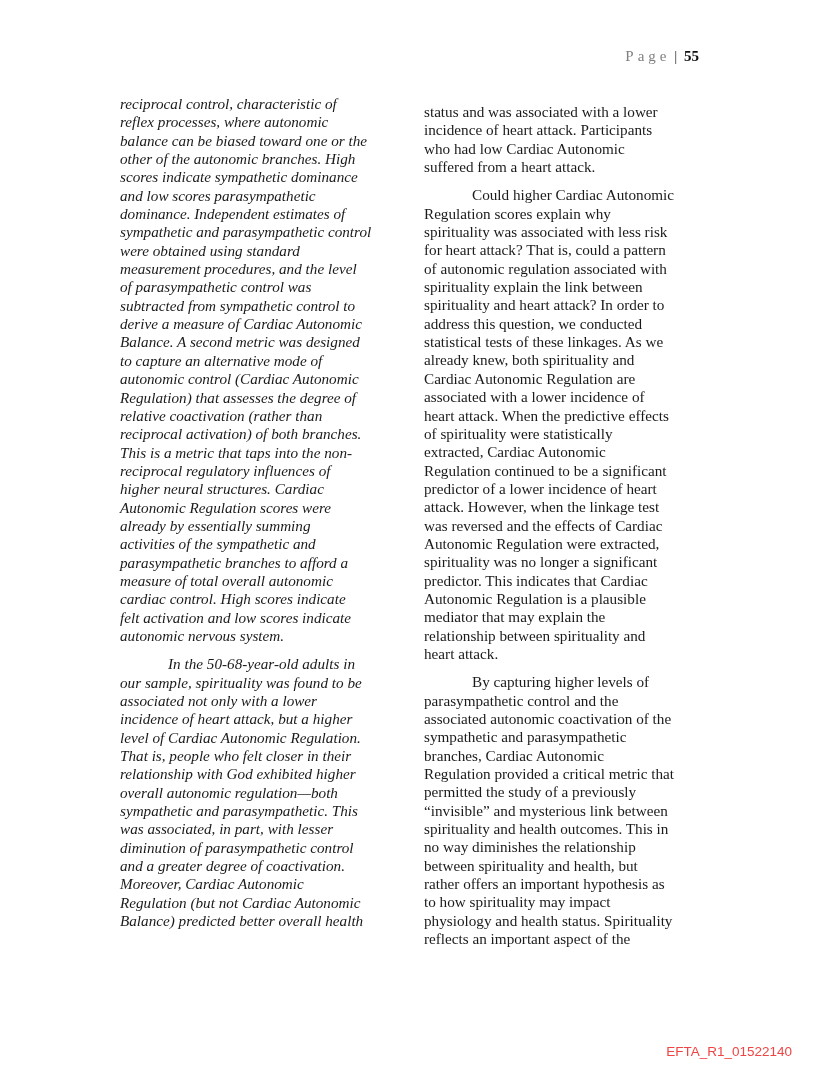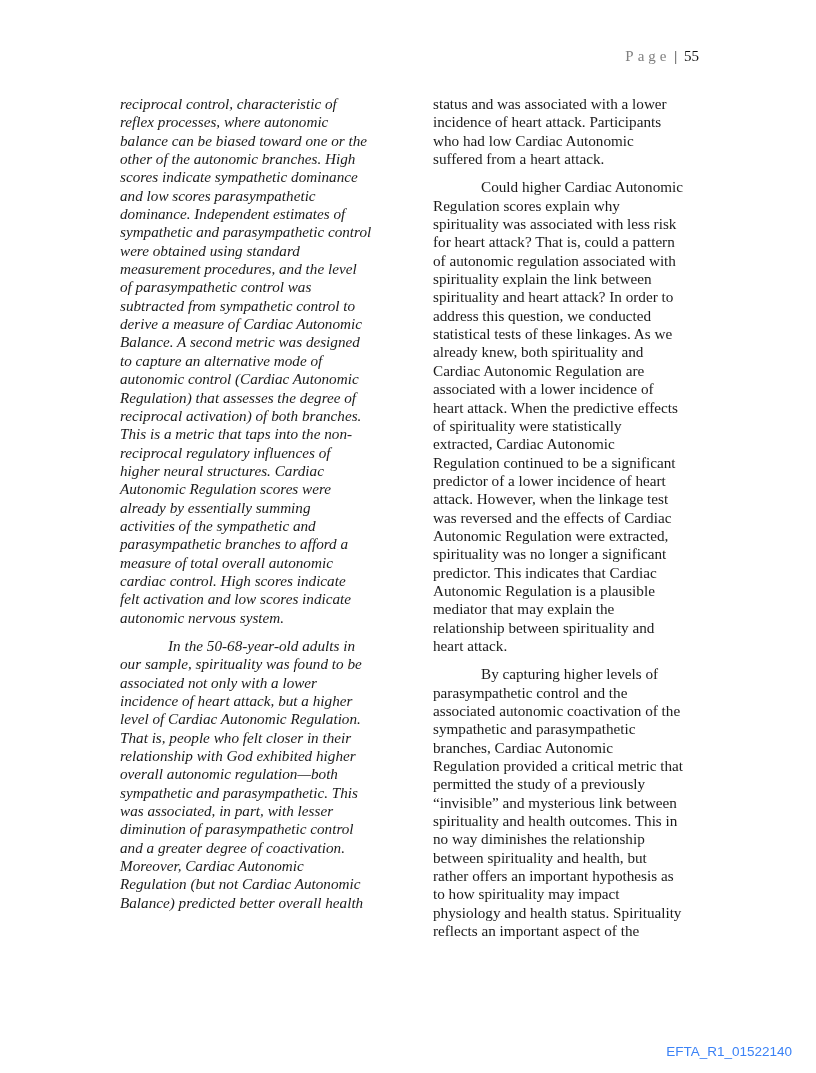--- a/index.html
+++ b/index.html
@@ -1,29 +1,29 @@
 <!DOCTYPE html>
 <html><head>
 <meta charset="utf-8">
 <style>
   html, body { margin: 0; padding: 0; background: #ffffff; }
   body { width: 816px; height: 1073px; position: relative; overflow: hidden;
          font-family: "Liberation Serif", "DejaVu Serif", serif; color: #1a1a1a; }
   .page-header { position: absolute; top: 48px; right: 117px; font-size: 15px; color: #808080; }
   .page-header .label { letter-spacing: 4px; }
   .page-header .sep { color: #333; margin: 0 3px 0 0; }
-  .page-header .num { color: #111; font-weight: normal; font-size: 15px; margin-top: 28px; }
+  .page-header .num { color: #111; font-weight: bold; font-size: 15px; margin-top: 28px; }
   .column { position: absolute; top: 95px; width: 285px; font-size: 15.2px; line-height: 18.35px; }
   .col-left { left: 120px; font-style: italic; }
-  .col-right { left: 433px; }
+  .col-right { left: 424px; margin-top: 8px; }
   .para { margin: 0 0 10px 0; }
   .line { display: block; white-space: nowrap; }
   .indent { padding-left: 48px; }
   .footer-id { position: absolute; top: 1044px; right: 24px;
-               font-family: "Liberation Sans", "DejaVu Sans", sans-serif; font-size: 13.5px; color: #3b82f6; }
+               font-family: "Liberation Sans", "DejaVu Sans", sans-serif; font-size: 13.5px; color: #ef4444; }
 </style>
 </head>
 <body>
 
 <div class="page-header">
   <span class="label">Page</span>
   <span class="sep">|</span>
   <span class="num">55</span>
 </div>
 
@@ -39,20 +39,21 @@
       <span class="line">sympathetic and parasympathetic control</span>
       <span class="line">were obtained using standard</span>
       <span class="line">measurement procedures, and the level</span>
       <span class="line">of parasympathetic control was</span>
       <span class="line">subtracted from sympathetic control to</span>
       <span class="line">derive a measure of Cardiac Autonomic</span>
       <span class="line">Balance. A second metric was designed</span>
       <span class="line">to capture an alternative mode of</span>
       <span class="line">autonomic control (Cardiac Autonomic</span>
       <span class="line">Regulation) that assesses the degree of</span>
+      <span class="line">relative coactivation (rather than</span>
       <span class="line">reciprocal activation) of both branches.</span>
       <span class="line">This is a metric that taps into the non-</span>
       <span class="line">reciprocal regulatory influences of</span>
       <span class="line">higher neural structures. Cardiac</span>
       <span class="line">Autonomic Regulation scores were</span>
       <span class="line">already by essentially summing</span>
       <span class="line">activities of the sympathetic and</span>
       <span class="line">parasympathetic branches to afford a</span>
       <span class="line">measure of total overall autonomic</span>
       <span class="line">cardiac control. High scores indicate</span>

